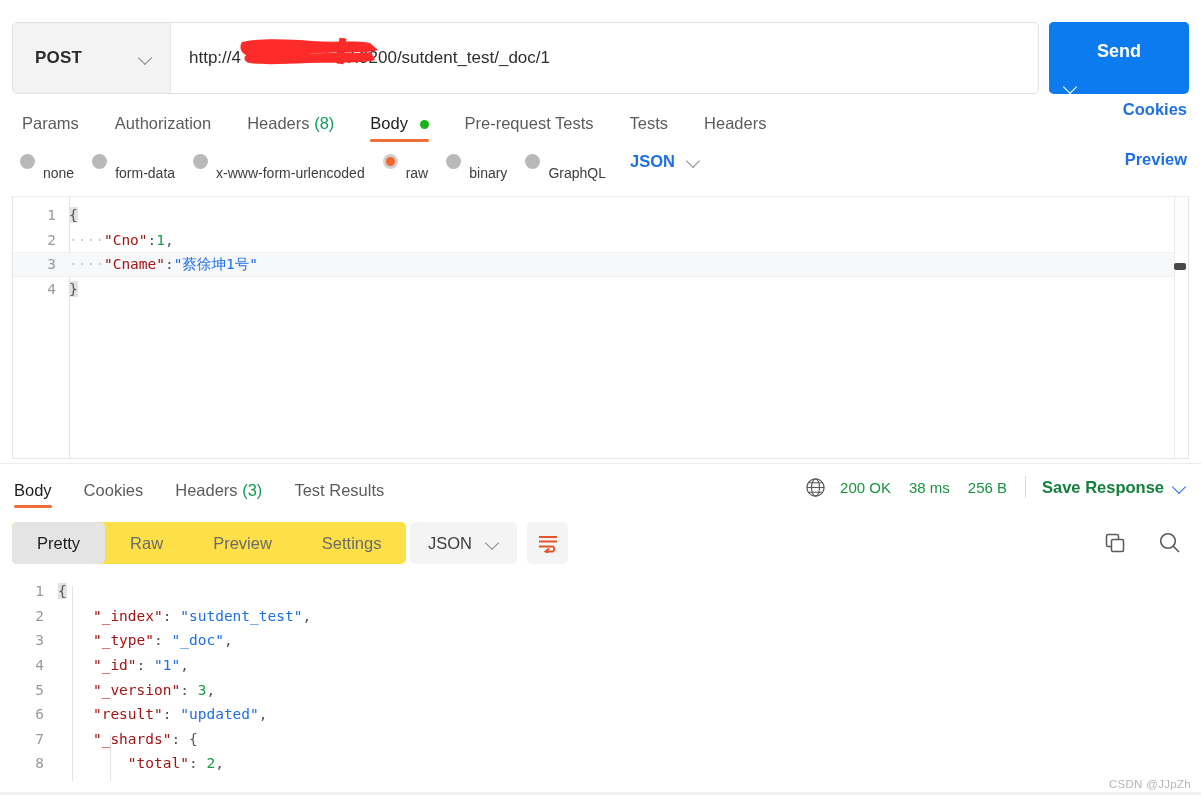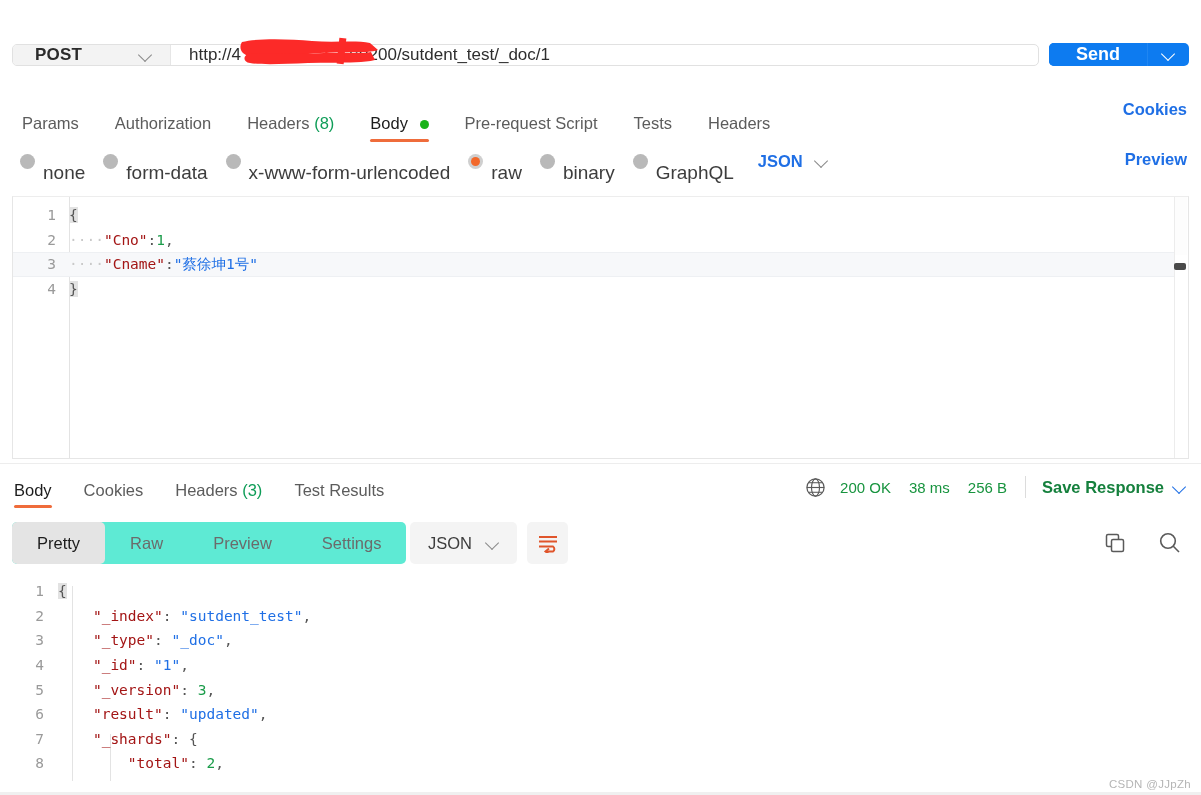--- a/index.html
+++ b/index.html
@@ -6,39 +6,39 @@
   html, body {
     margin: 0; padding: 0;
     width: 1201px; height: 795px;
     background: #ffffff;
     font-family: "Liberation Sans", sans-serif;
     overflow: hidden;
   }
   #app { position: relative; width: 1201px; height: 795px; background:#fff; }
 
   
-  .url-row { position:absolute; left:12px; top:22px; width:1177px; height:44px; display:flex;align-items:flex-end; }
+  .url-row { position:absolute; left:12px; top:22px; width:1177px; height:72px; display:flex; }
   .url-box { display:flex; flex:1; border:1px solid #e1e1e1; border-radius:5px; overflow:hidden; background:#fff; }
   .method-sel {
     width:158px; background:#f3f3f3; display:flex; align-items:center;
     justify-content:space-between; padding:0 18px 0 22px; cursor:pointer;
     border-right:1px solid #e6e6e6;
   }
   .method-sel .m-label { font-size:17px; font-weight:700; color:#2b2b2b; letter-spacing:.2px; }
   .chev { width:13px; height:13px; position:relative; }
   .chev::after {
     content:""; position:absolute; left:1px; top:1px; width:9px; height:9px;
     border-right:1.6px solid #8a8a8a; border-bottom:1.6px solid #8a8a8a;
     transform: rotate(45deg);
   }
   .url-input {
     flex:1; border:0; outline:none; font-size:17px; color:#2e2e2e;
     padding:0 18px; font-family:"Liberation Sans", sans-serif; background:transparent;
   }
-  .send-wrap { margin-left:10px; display:flex; border-radius:5px; overflow:hidden; width:140px; background:#0d7bf0; }
+  .send-wrap { margin-left:10px; display:flex; border-radius:5px; overflow:hidden; width:140px; background:#0d7bf0;flex-direction:column; }
   .send-btn {
     flex:1; display:flex; align-items:center; justify-content:center; cursor:pointer;
     color:#fff; font-size:18px; font-weight:700; border:0; background:#0d7bf0;
     font-family:"Liberation Sans", sans-serif;
   }
   .send-caret { width:42px; display:flex; align-items:center; justify-content:center; cursor:pointer; border-left:1px solid #1f86f2; }
   .send-caret .chev::after { border-color:#ffffff; }
 
   
   .redact { position:absolute; left:238px; top:36px; width:150px; height:32px; pointer-events:none; }
@@ -55,21 +55,21 @@
   .link-blue { color:#1f6fe5; font-size:16.5px; font-weight:700; cursor:pointer; }
   .cookies-link { position:absolute; right:14px; top:100px; }
   .beautify-link { position:absolute; right:14px; top:150px; }
 
   
   .body-types { position:absolute; left:20px; top:148px; height:26px; display:flex; align-items:center; }
   .bt { display:flex; align-items:center; margin-right:18px; cursor:pointer; }
   .radio { width:15px; height:15px; border-radius:50%; background:#b9b9b9; margin-right:8px; flex:none; }
   .radio.sel { background:#cfcfcf; display:flex; align-items:center; justify-content:center; }
   .radio.sel::after { content:""; width:9px; height:9px; border-radius:50%; background:#f2682a; }
-  .bt-label { font-size:19px; color:#3d3d3d;margin-top:24px; }
+  .bt-label { font-size:14px; color:#3d3d3d;margin-top:24px; }
   .json-sel { display:flex; align-items:center; margin-left:6px; cursor:pointer; }
   .json-sel .jl { font-size:16.5px; color:#1f6fe5; font-weight:700; margin-right:12px; }
 
   
   .req-editor {
     position:absolute; left:12px; top:196px; width:1177px; height:263px;
     border:1px solid #e6e6e6; border-top:1px solid #ededed; background:#fff; overflow:hidden;
   }
   .code { font-family:"DejaVu Sans Mono","Liberation Mono",monospace; font-size:14.5px; }
   .cline { display:flex; height:24.5px; align-items:center; position:relative; }
@@ -101,21 +101,21 @@
   .rstab.active::after { content:""; position:absolute; left:4px; right:16px; bottom:-8px; height:3px; background:#ef6c3b; border-radius:2px; }
 
   .resp-meta { position:absolute; right:14px; top:476px; display:flex; align-items:center; gap:0; }
   .globe { width:21px; height:21px; margin-right:14px; }
   .meta-item { font-size:15px; color:#18943f; margin-right:18px; white-space:nowrap; }
   .meta-div { width:1px; height:22px; background:#dcdcdc; margin-right:16px; }
   .save-resp { font-size:16.5px; color:#15803d; font-weight:700; cursor:pointer; margin-right:9px; }
   .save-caret { width:14px; height:14px; position:relative; cursor:pointer; }
   .save-caret::after { content:""; position:absolute; left:1px; top:2px; width:9px; height:9px; border-right:1.8px solid #1f6fe5; border-bottom:1.8px solid #1f6fe5; transform:rotate(45deg); }
 
-  .view-group { position:absolute; left:12px; top:522px; height:42px; display:flex; align-items:flex-end; background:#5eead4; border-radius:5px; padding:0; }
+  .view-group { position:absolute; left:12px; top:522px; height:42px; display:flex; align-items:flex-end; background:#fde047; border-radius:5px; padding:0; }
   .vbtn { height:42px; display:flex; align-items:center; padding:0 25px; font-size:16.5px; color:#6b6b6b; cursor:pointer; border-radius:5px; }
   .vbtn.active { background:#e4e4e4; color:#1c1c1c; }
   .fmt-group { position:absolute; left:410px; top:522px; height:42px; display:flex; align-items:center; background:#f4f4f4; border-radius:5px; padding:0 18px; cursor:pointer; }
   .fmt-group .fl { font-size:16.5px; color:#3d3d3d; margin-right:14px; }
   .wrap-btn { position:absolute; left:527px; top:522px; width:41px; height:42px; background:#f4f4f4; border-radius:5px; display:flex; align-items:center; justify-content:center; cursor:pointer; }
   .icon-btn { position:absolute; top:528px; width:30px; height:30px; display:flex; align-items:center; justify-content:center; cursor:pointer; }
 
   .resp-editor { position:absolute; left:0; top:574px; width:1201px; height:207px; overflow:hidden; background:#fff; }
   .resp-editor .gutter { width:58px; padding-right:14px; }
   .rline { display:flex; height:24.6px; align-items:center; position:relative; }
@@ -159,21 +159,21 @@
     <div class="rtab"><span>Params</span></div>
     <div class="rtab"><span>Authorization</span></div>
     <div class="rtab">
       <span>Headers</span>
       <span class="cnt-green">(8)</span>
     </div>
     <div class="rtab active">
       <span>Body</span>
       <span class="dot-green"></span>
     </div>
-    <div class="rtab"><span>Pre-request Script</span></div>
+    <div class="rtab"><span>Pre-request Tests</span></div>
     <div class="rtab"><span>Tests</span></div>
     <div class="rtab"><span>Headers</span></div>
   </div>
 
   <div class="link-blue cookies-link">Cookies</div>
   <div class="link-blue beautify-link">Preview</div>
 
   <div class="body-types">
     <label class="bt">
       <span class="radio"></span>

